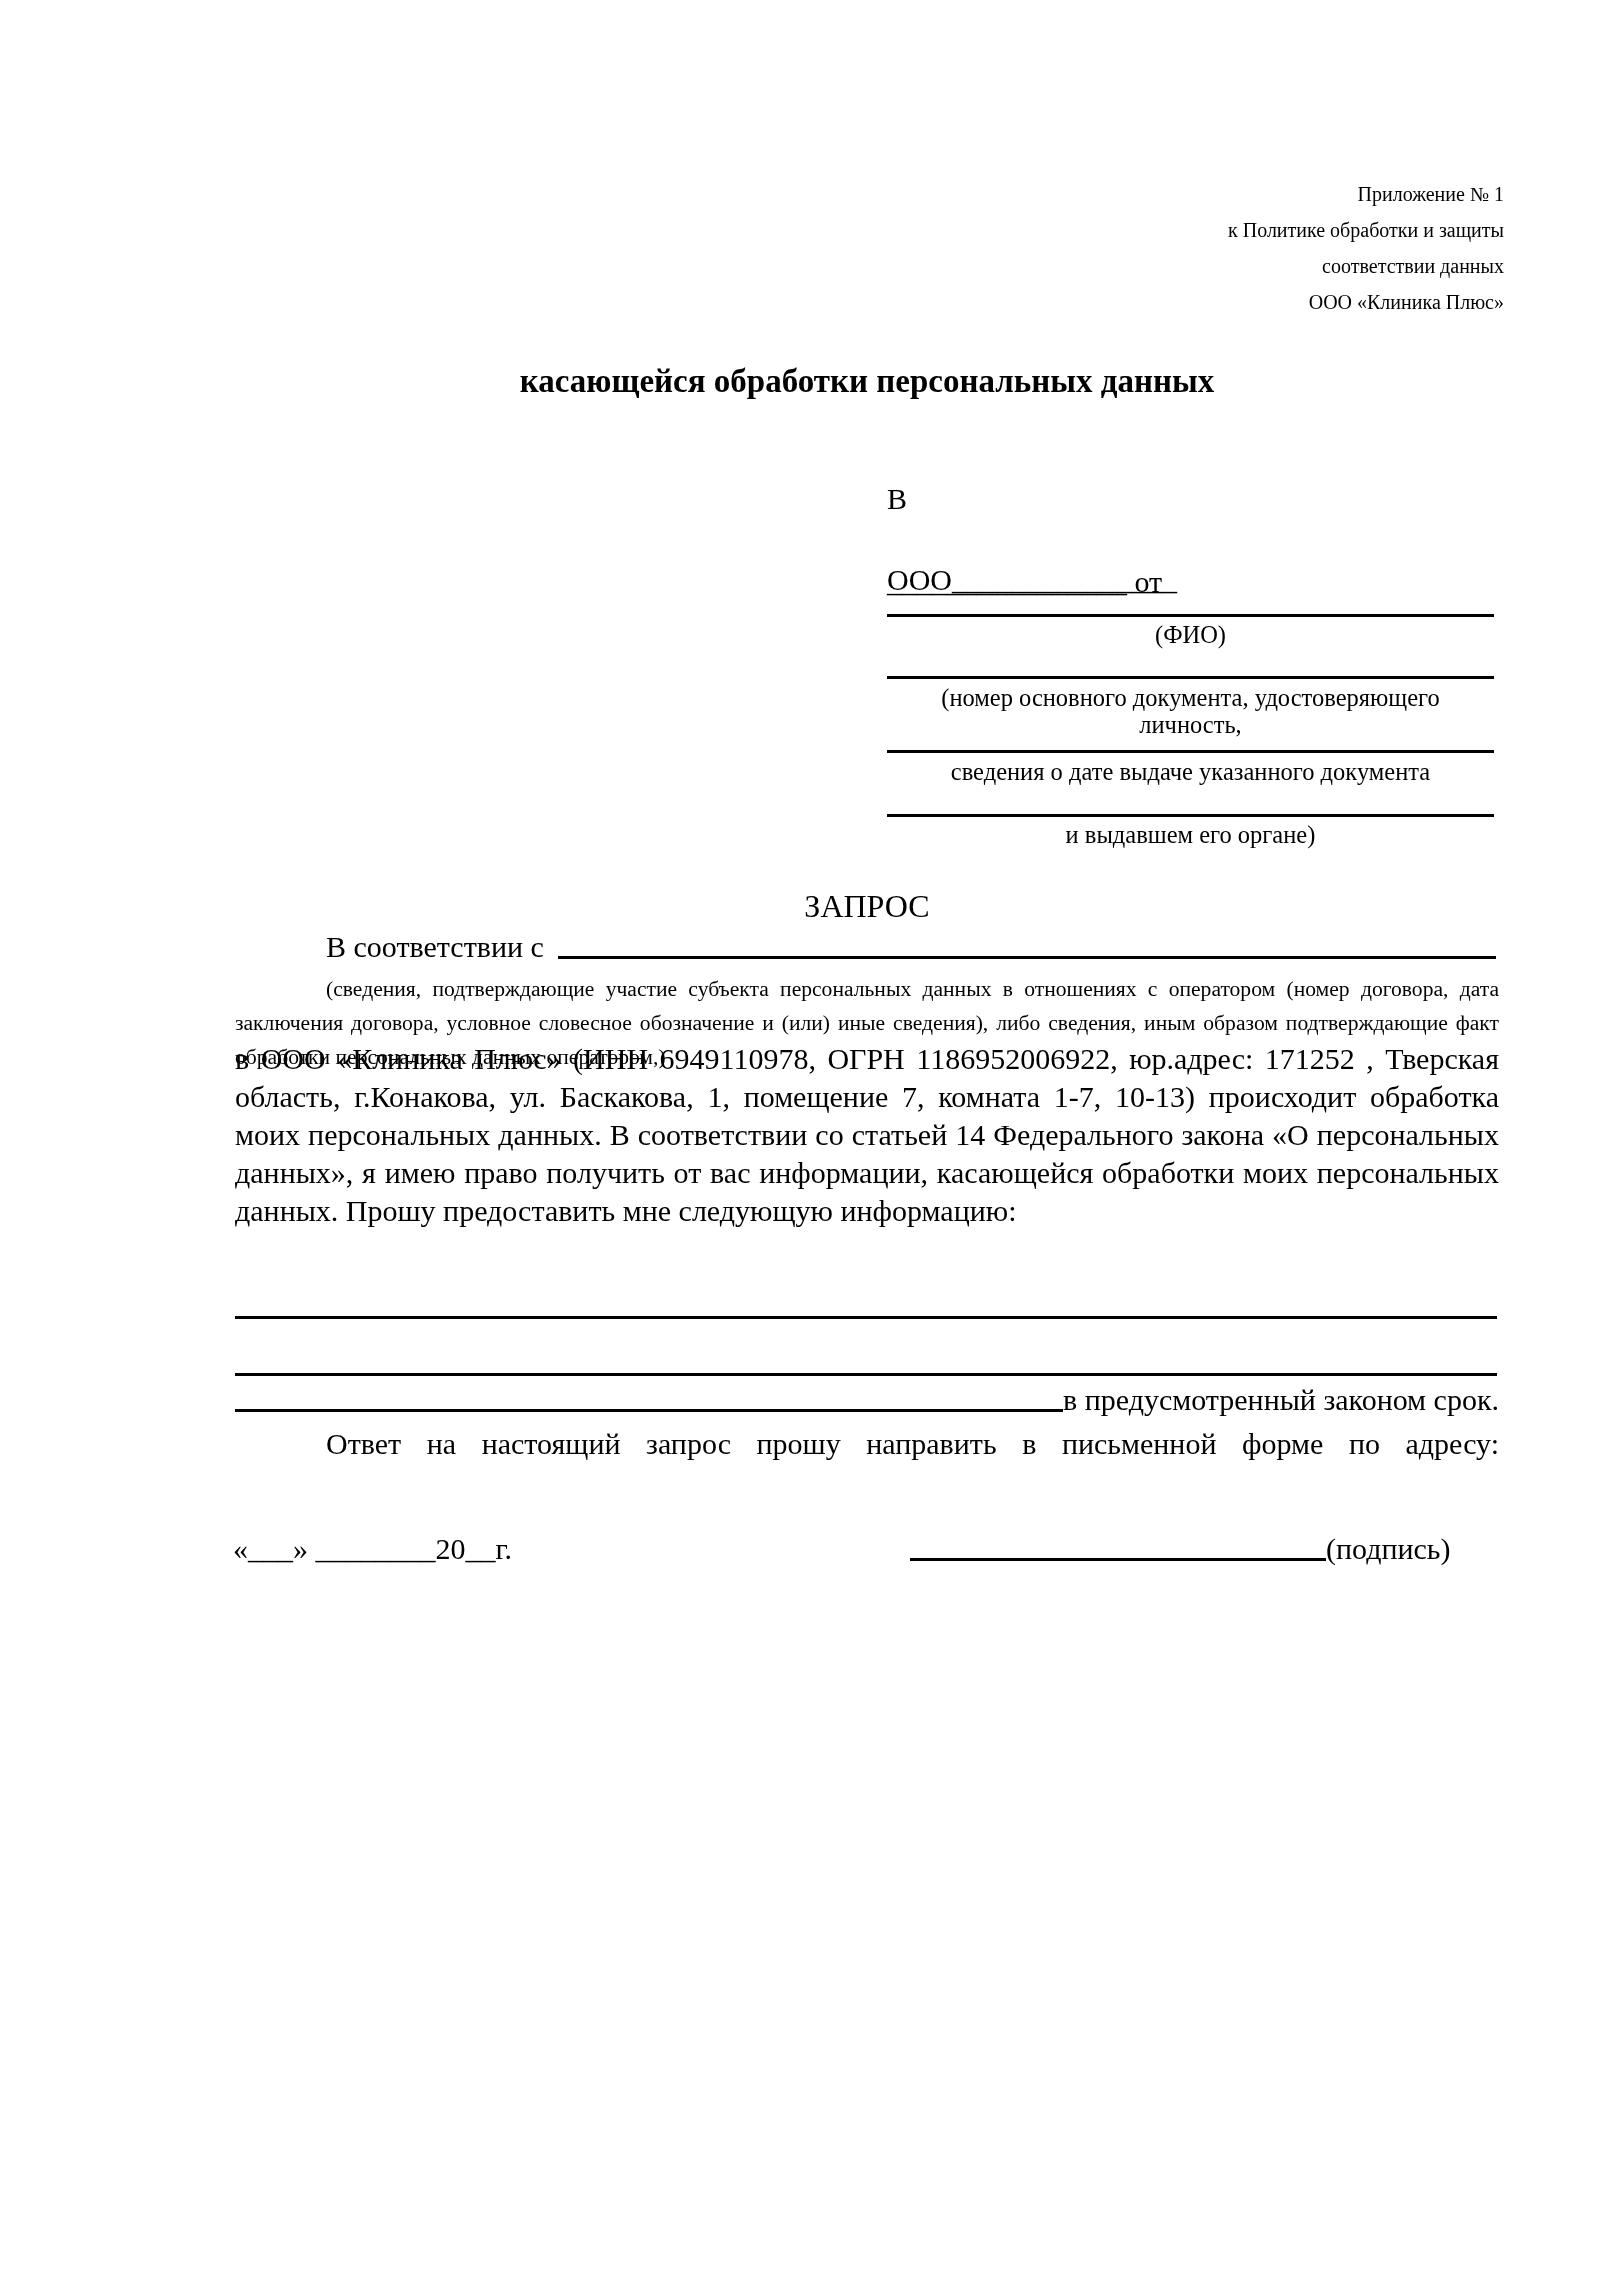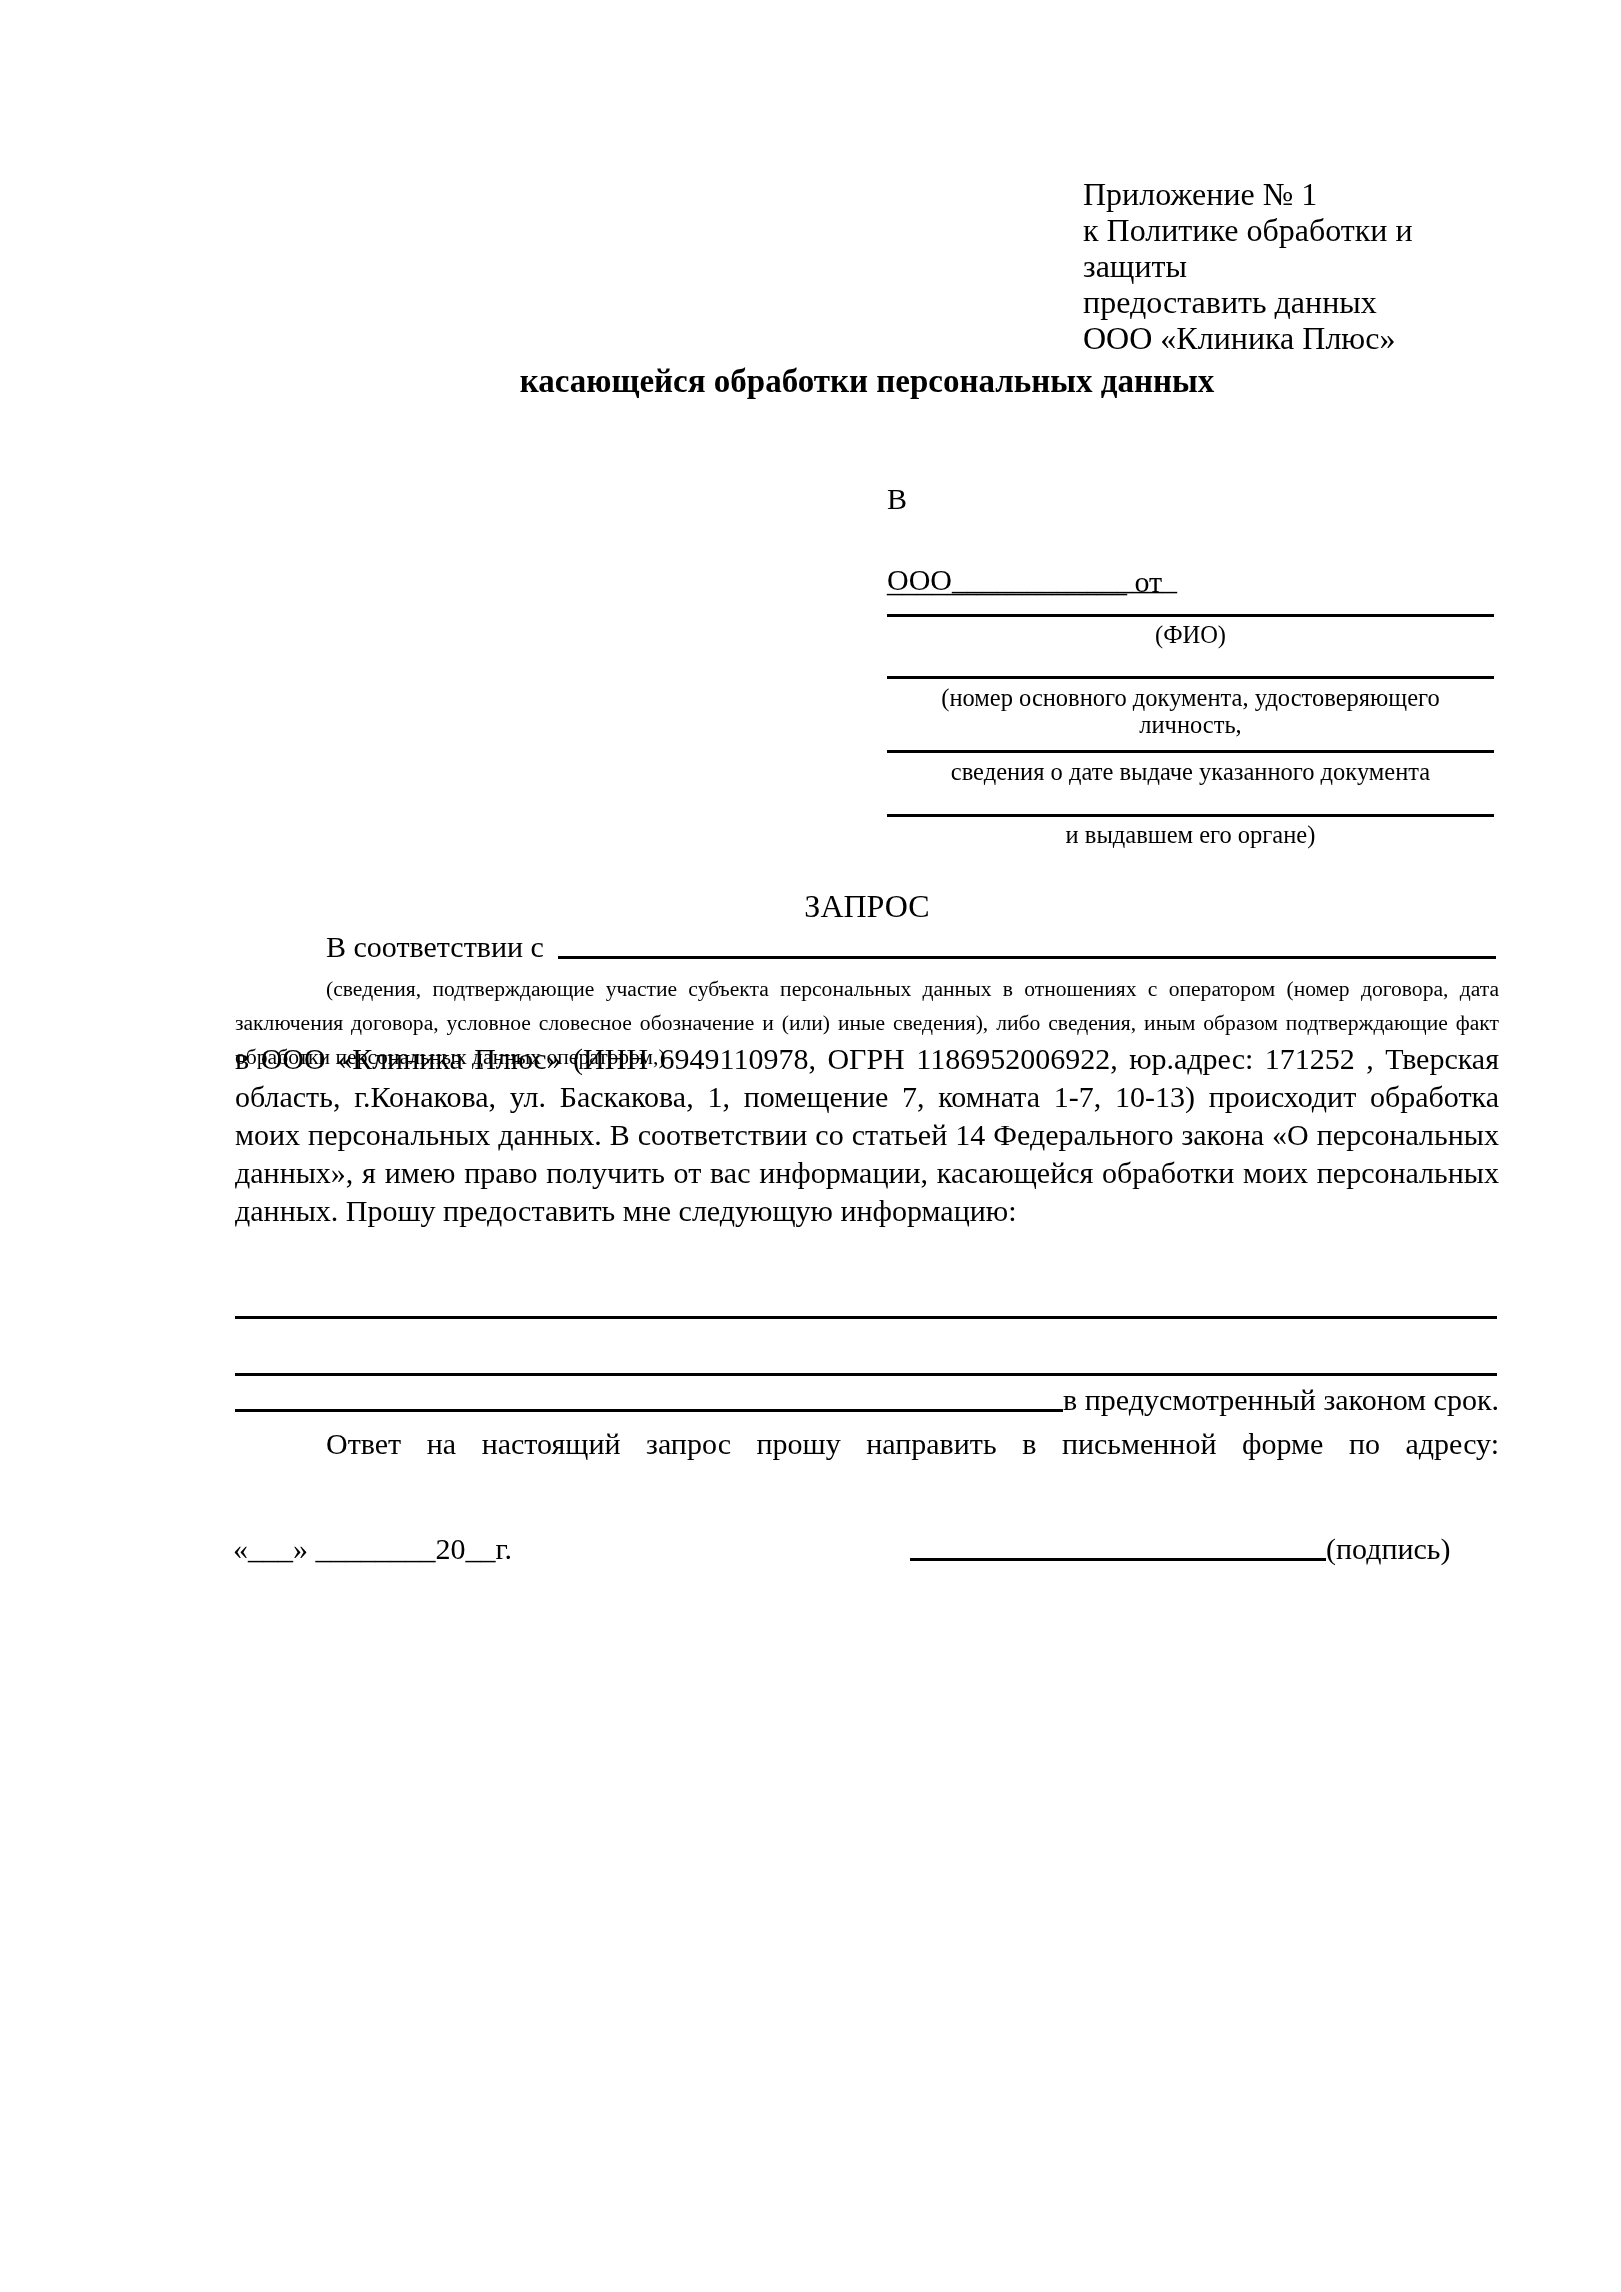--- a/index.html
+++ b/index.html
@@ -8,21 +8,21 @@
     width: 1621px;
     height: 2293px;
     background: #ffffff;
     color: #000000;
     font-family: "Liberation Serif", "DejaVu Serif", serif;
     overflow: hidden;
   }
   .abs { position: absolute; }
 
   
-  .appendix { left: 1083px; top: 176px; width: 421px; font-size: 32px; line-height: 36px; }
+  .appendix { left: 1083px; top: 176px; width: 421px; font-size: 20px; line-height: 36px; text-align: right; }
 
   
   .doc-title { left: 235px; top: 359px; width: 1264px; text-align: center; font-weight: bold; font-size: 33px; line-height: 45px; }
 
   
   .addr { font-size: 30px; line-height: 39px; }
   .addr-to   { left: 887px; top: 479px; }
   .addr-org  { left: 887px; top: 520px; margin-top: 40px; }
   .addr-from { left: 887px; top: 562px; }
 
@@ -71,21 +71,21 @@
   .sig-cap { white-space: nowrap; }
 </style>
 </head>
 <body>
 
 <div class="page">
 
   <div class="abs appendix">
     <div>Приложение № 1</div>
     <div>к Политике обработки и защиты</div>
-    <div>предоставить данных</div>
+    <div>соответствии данных</div>
     <div>ООО «Клиника Плюс»</div>
   </div>
 
   <div class="abs doc-title">
     <div>касающейся обработки персональных данных</div>
   </div>
 
   <div class="abs addr addr-to">В</div>
   <div class="abs addr addr-org">ООО_______________</div>
   <div class="abs addr addr-from">________________ от</div>

